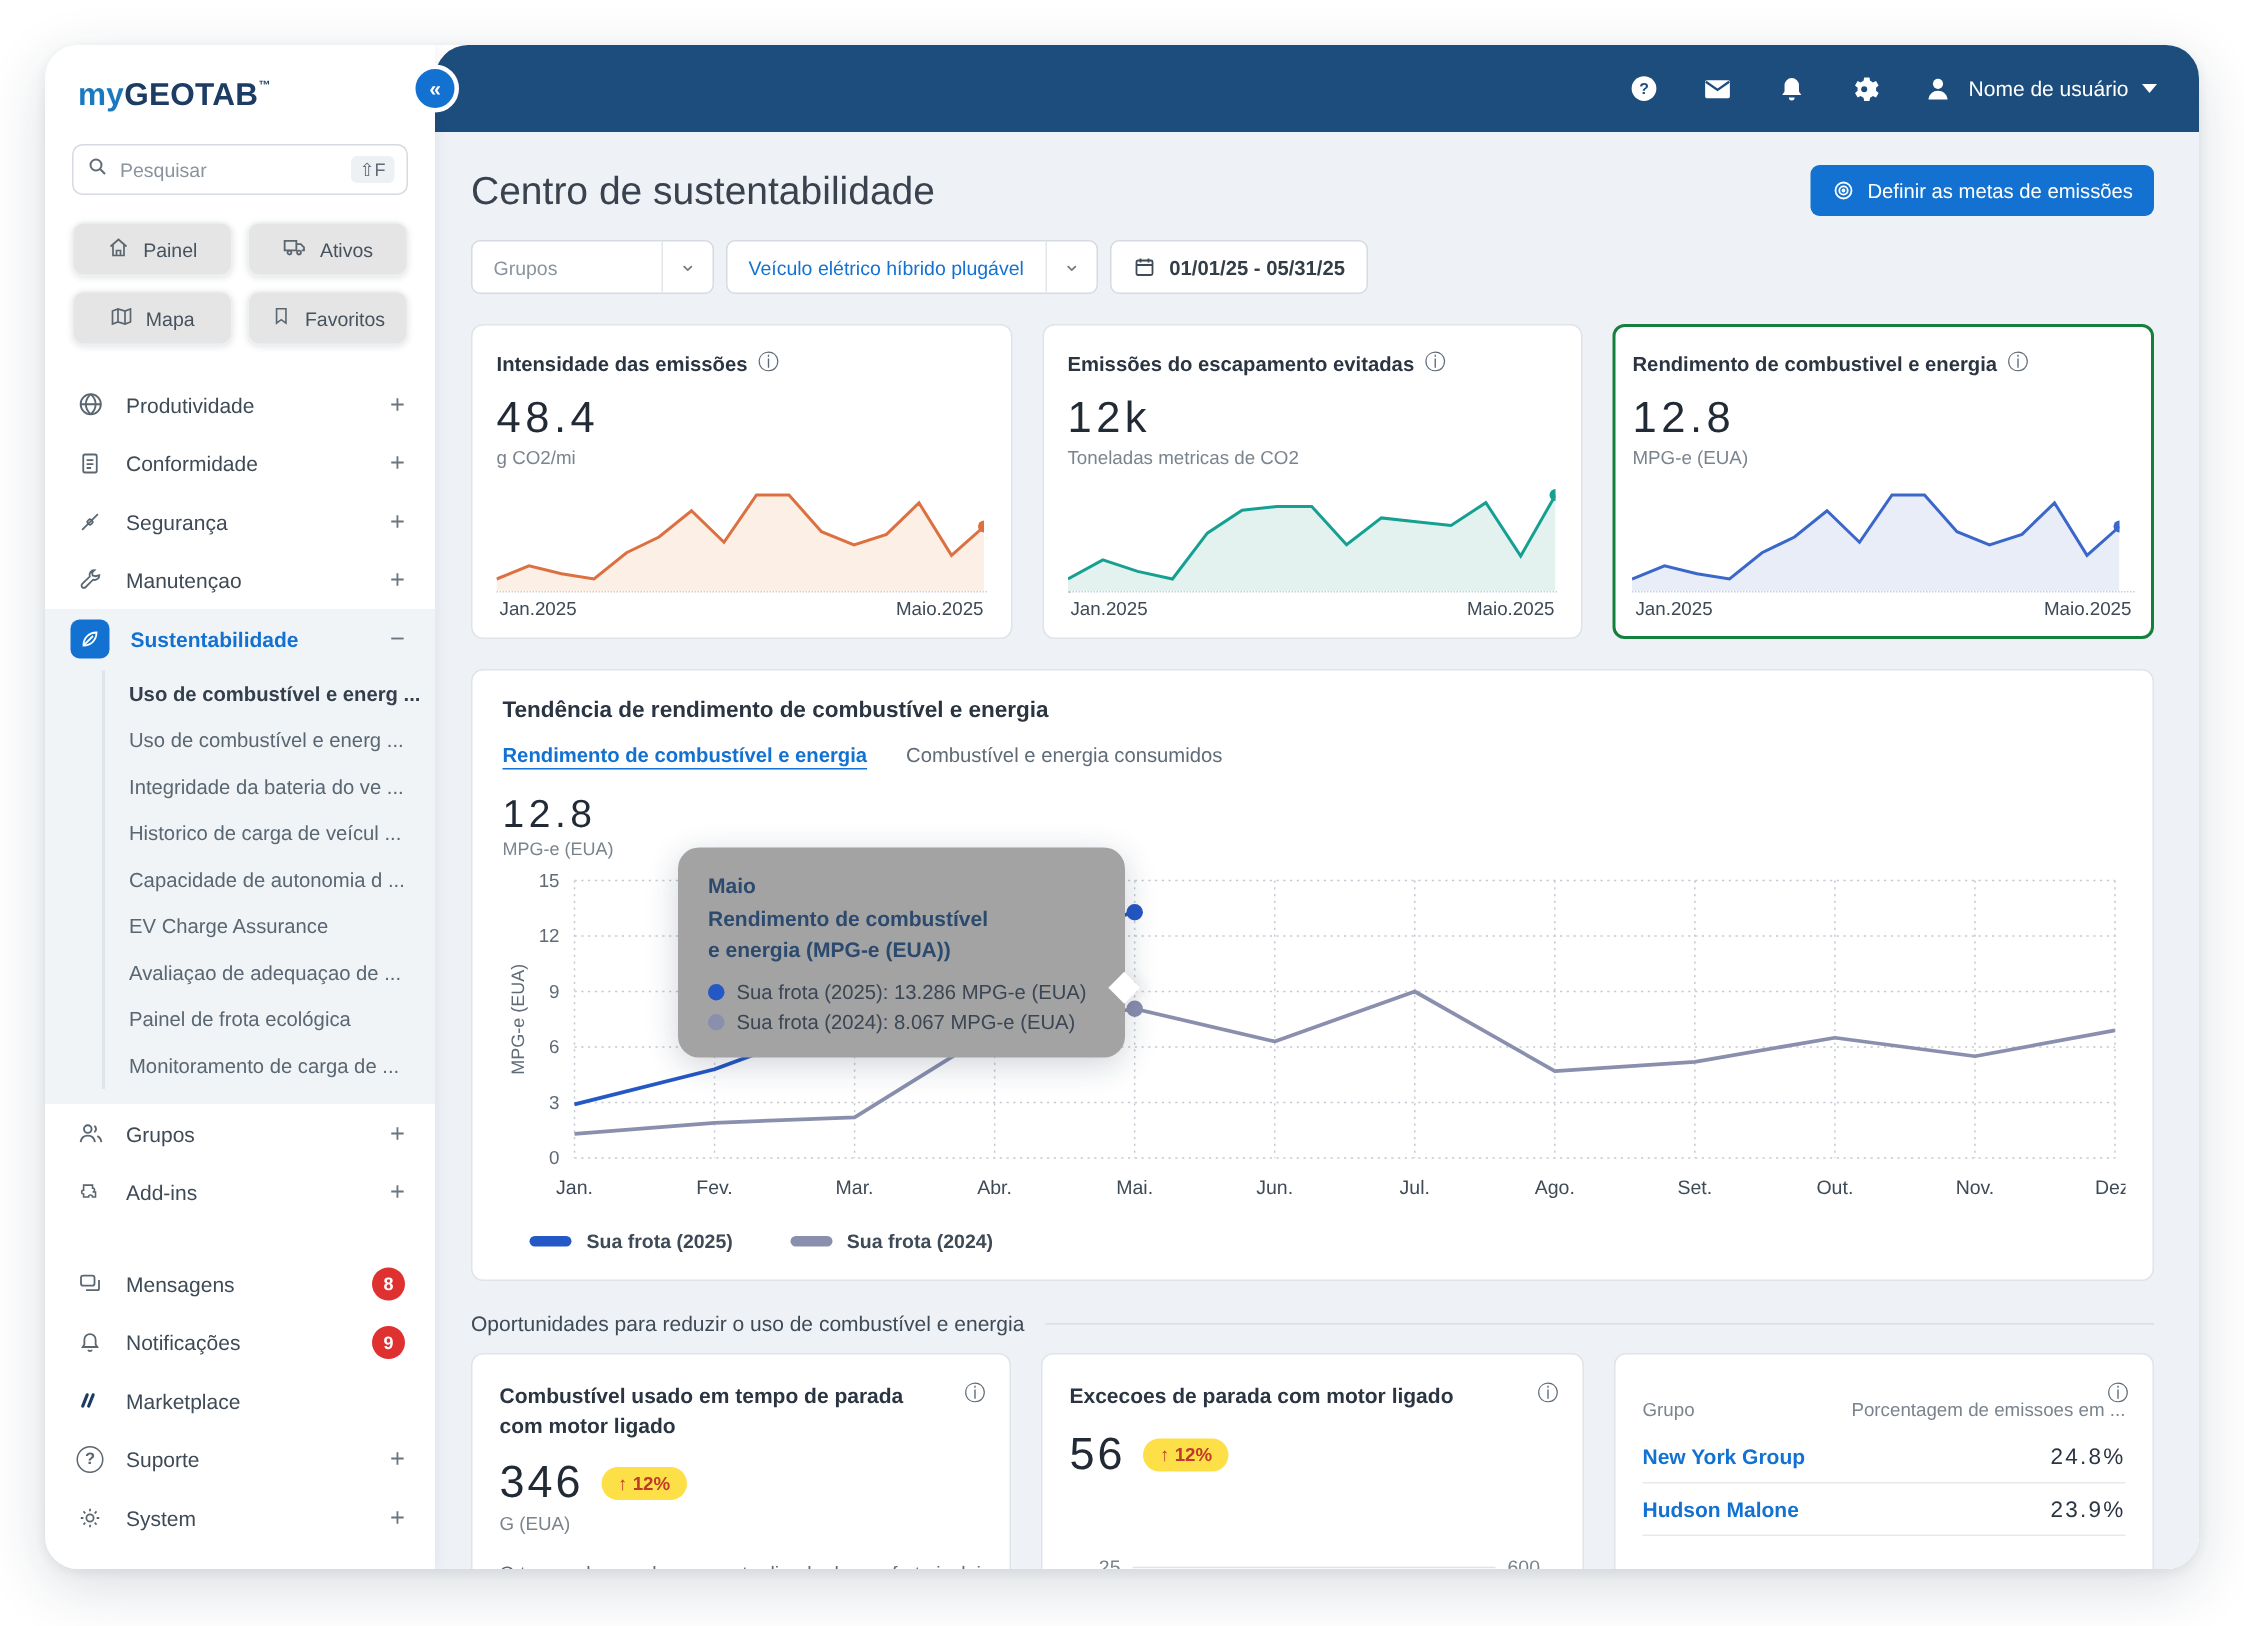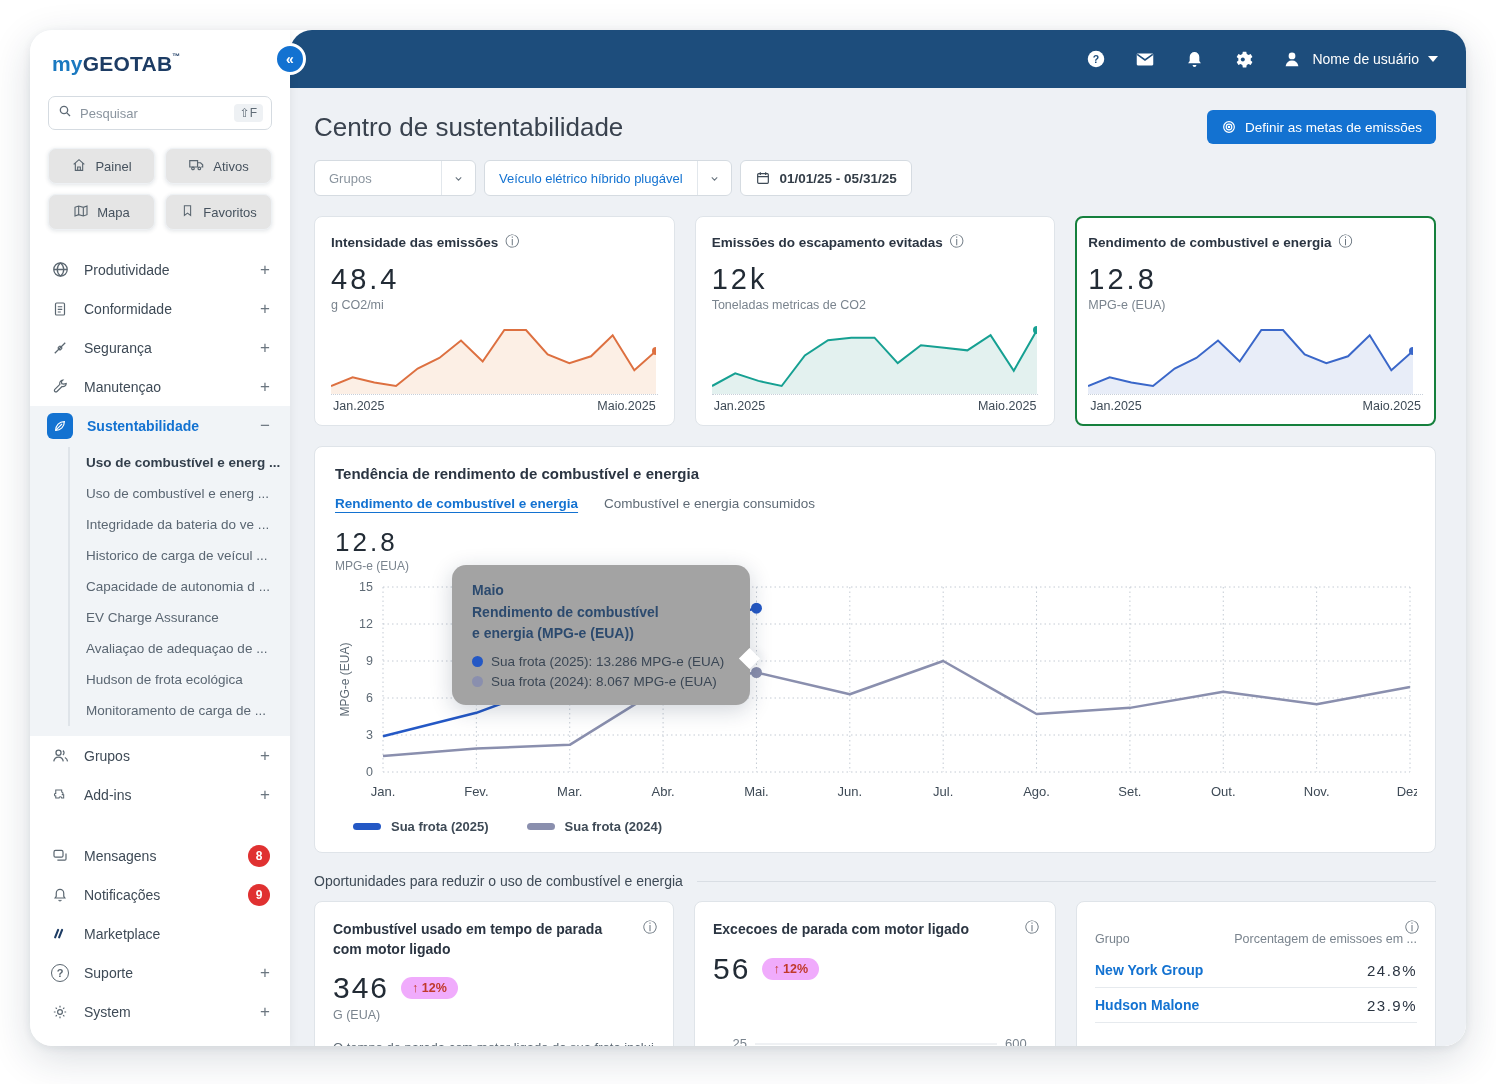--- a/index.html
+++ b/index.html
@@ -89,21 +89,21 @@
   
   .opp-head { display:flex; align-items:center; margin-top:20px; }
   .opp-title { font-size:14px; color:#3e4a56; white-space:nowrap; }
   .opp-line { flex:1; height:1px; background:#d9dee4; margin-left:14px; }
   .opp-row { display:grid; grid-template-columns:1fr 1fr 1fr; gap:20px; margin-top:12px; }
   .opp-card { padding:18px; min-height:320px; position:relative; }
   .opp-card .info-abs { position:absolute; top:17px; right:16px; }
   .opp-card-title { font-size:14px; font-weight:bold; color:#2b3542; line-height:1.4; padding-right:24px; }
   .val-row { display:flex; align-items:center; gap:12px; margin-top:12px; }
   .big-val { font-size:30px; font-weight:500; color:#222b35; letter-spacing:2px; }
-  .delta-pill { background:#f0abfc; color:#c0392b; border-radius:14px; padding:4px 11px; font-size:12.5px; font-weight:bold; }
+  .delta-pill { background:#fde047; color:#c0392b; border-radius:14px; padding:4px 11px; font-size:12.5px; font-weight:bold; }
   .opp-unit { font-size:12.5px; color:#7a848e; margin-top:3px; }
   .opp-desc { margin-top:16px; font-size:13px; color:#5f6b76; line-height:1.55; }
   .mini-table { margin-top:8px; }
   .mt-head { display:flex; justify-content:space-between; font-size:12.5px; color:#7a848e; padding:4px 0 7px; }
   .mt-row { display:flex; justify-content:space-between; align-items:center; height:35px; border-bottom:1px solid #e6eaee; }
   .mt-row a { color:#1372d1; font-size:14px; font-weight:bold; cursor:pointer; text-decoration:none; }
   .mt-val { font-size:15px; color:#2b3542; letter-spacing:1.5px; }
   svg { font-family:inherit; }
   svg text { font-family:inherit; }
 </style>
@@ -208,21 +208,21 @@
           <span class="expander">−</span>
         </div>
         <div class="subnav">
           <div class="subnav-item">Uso de combustível e energ ...</div>
           <div class="subnav-item">Uso de combustível e energ ...</div>
           <div class="subnav-item">Integridade da bateria do ve ...</div>
           <div class="subnav-item">Historico de carga de veícul ...</div>
           <div class="subnav-item">Capacidade de autonomia d ...</div>
           <div class="subnav-item">EV Charge Assurance</div>
           <div class="subnav-item">Avaliaçao de adequaçao de ...</div>
-          <div class="subnav-item">Hudson de frota ecológica</div>
+          <div class="subnav-item">Painel de frota ecológica</div>
           <div class="subnav-item">Monitoramento de carga de ...</div>
         </div>
       </div>
 
       <div class="nav-row">
         <span class="ico">
             <svg width="19" height="19" viewBox="0 0 24 24" fill="none" stroke="currentColor" stroke-width="1.6">
               <circle cx="9.5" cy="8.5" r="3.2"></circle>
               <path d="M3.5 19.5c.5-3.5 2.8-5.5 6-5.5s5.5 2 6 5.5M15 5.8a3.2 3.2 0 0 1 0 5.4M17.5 14.5c2 .8 3.1 2.4 3.4 5"></path>
             </svg>

